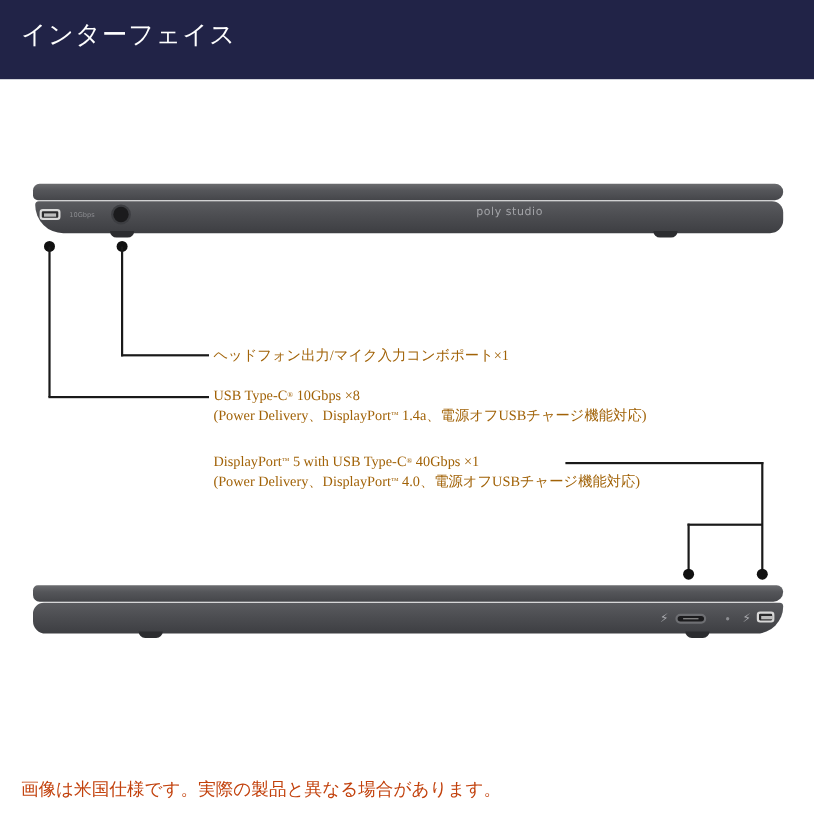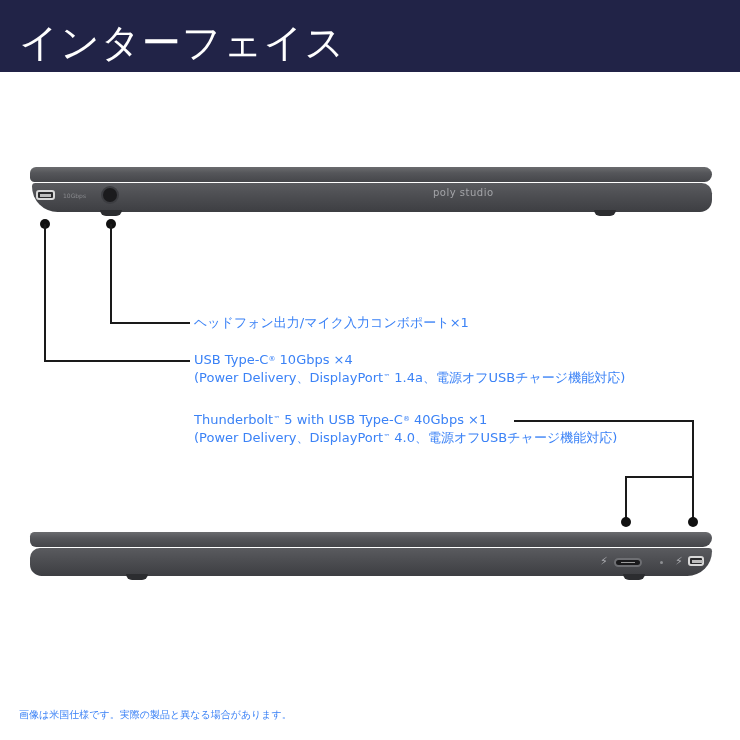--- a/index.html
+++ b/index.html
@@ -1,42 +1,42 @@
 <!DOCTYPE html>
 <html><head>
 <meta charset="utf-8">
 <style>
   * { margin:0; padding:0; box-sizing:border-box; }
   html, body { width:740px; height:740px; background:#ffffff; overflow:hidden; }
   body { position:relative; font-family:"DejaVu Sans","Liberation Sans",sans-serif; color:#1a1a1a; }
 
   .header { position:absolute; left:0; top:0; width:740px; height:72px; background:#212347; }
-  .header-title { position:absolute; left:19px; top:16px; font-size:39px; color:#ffffff; letter-spacing:1px; font-weight:400; }
+  .header-title { position:absolute; left:19px; top:16px; font-size:23px; color:#ffffff; letter-spacing:1px; font-weight:400; }
 
   
   .lap { position:absolute; }
   .lid { position:absolute; background:linear-gradient(#6b6c6f,#55565a 40%,#45464a); border-radius:8px 10px 10px 6px; }
   .base { position:absolute; background:linear-gradient(#5a5b5f,#4b4c50 50%,#3d3e42); }
   .foot { position:absolute; background:#2c2d30; border-radius:0 0 10px 10px; }
   .port-usba { position:absolute; width:19px; height:10px; border:2px solid #d8d8d8; border-radius:3px; background:#2a2a2c; }
   .port-usba::after { content:""; position:absolute; left:2px; top:2px; width:11px; height:3px; background:#bdbdbd; }
   .port-jack { position:absolute; width:14px; height:14px; border-radius:50%; background:#1b1b1d; box-shadow:0 0 0 2px #3c3d41; }
   .port-usbc { position:absolute; width:28px; height:9px; border-radius:5px; background:#1b1b1d; border:2px solid #6e6f73; }
   .port-usbc::after { content:""; position:absolute; left:5px; top:2px; width:14px; height:1px; background:#9a9a9a; }
   .bolt { position:absolute; color:#a9aaae; font-size:11px; }
   .led { position:absolute; width:3px; height:3px; border-radius:50%; background:#8d8e92; }
   .brand { position:absolute; color:#a3a4a8; font-size:10px; letter-spacing:0.5px; }
   .port-mark { position:absolute; color:#8a8b8f; font-size:6px; }
 
   
   .ln { position:absolute; background:#1a1a1a; }
   .dot { position:absolute; width:10px; height:10px; border-radius:50%; background:#111; }
 
-  .label { position:absolute; font-size:13px; color:#3b82f6; white-space:nowrap; line-height:18px; }
-  .note { position:absolute; left:19px; top:708px; font-size:10px; color:#3b82f6; white-space:nowrap; }
+  .label { position:absolute; font-size:13px; color:#a16207; white-space:nowrap; line-height:18px;font-family:Liberation Serif, serif; }
+  .note { position:absolute; left:19px; top:708px; font-size:16px; color:#c2410c; white-space:nowrap; }
   sup { font-size:7px; vertical-align:top; position:relative; top:-1px; }
 </style>
 </head>
 <body>
 
 <div class="header">
   <div class="header-title">インターフェイス</div>
 </div>
 
 <div class="lap" style="left:0;top:0;width:736px;height:230px;">
@@ -56,26 +56,26 @@
 
 <div class="dot" style="left:106px;top:219px;"></div>
 <div class="ln" style="left:110px;top:224px;width:2px;height:100px;"></div>
 <div class="ln" style="left:110px;top:322px;width:80px;height:2px;"></div>
 
 <div class="label" style="left:194px;top:314px;">
   <span>ヘッドフォン出力/マイク入力コンボポート×1</span>
 </div>
 
 <div class="label" style="left:194px;top:351px;">
-  <span>USB Type-C</span><sup>®</sup><span> 10Gbps ×4</span><br>
+  <span>USB Type-C</span><sup>®</sup><span> 10Gbps ×8</span><br>
   <span>(Power Delivery、DisplayPort</span><sup>™</sup><span> 1.4a、電源オフUSBチャージ機能対応)</span>
 </div>
 
 <div class="label" style="left:194px;top:411px;">
-  <span>Thunderbolt</span><sup>™</sup><span> 5 with USB Type-C</span><sup>®</sup><span> 40Gbps ×1</span><br>
+  <span>DisplayPort</span><sup>™</sup><span> 5 with USB Type-C</span><sup>®</sup><span> 40Gbps ×1</span><br>
   <span>(Power Delivery、DisplayPort</span><sup>™</sup><span> 4.0、電源オフUSBチャージ機能対応)</span>
 </div>
 
 <div class="ln" style="left:514px;top:420px;width:180px;height:2px;"></div>
 <div class="ln" style="left:692px;top:420px;width:2px;height:100px;"></div>
 <div class="ln" style="left:625px;top:476px;width:68px;height:2px;"></div>
 <div class="ln" style="left:625px;top:476px;width:2px;height:44px;"></div>
 <div class="dot" style="left:621px;top:517px;"></div>
 <div class="dot" style="left:688px;top:517px;"></div>
 

